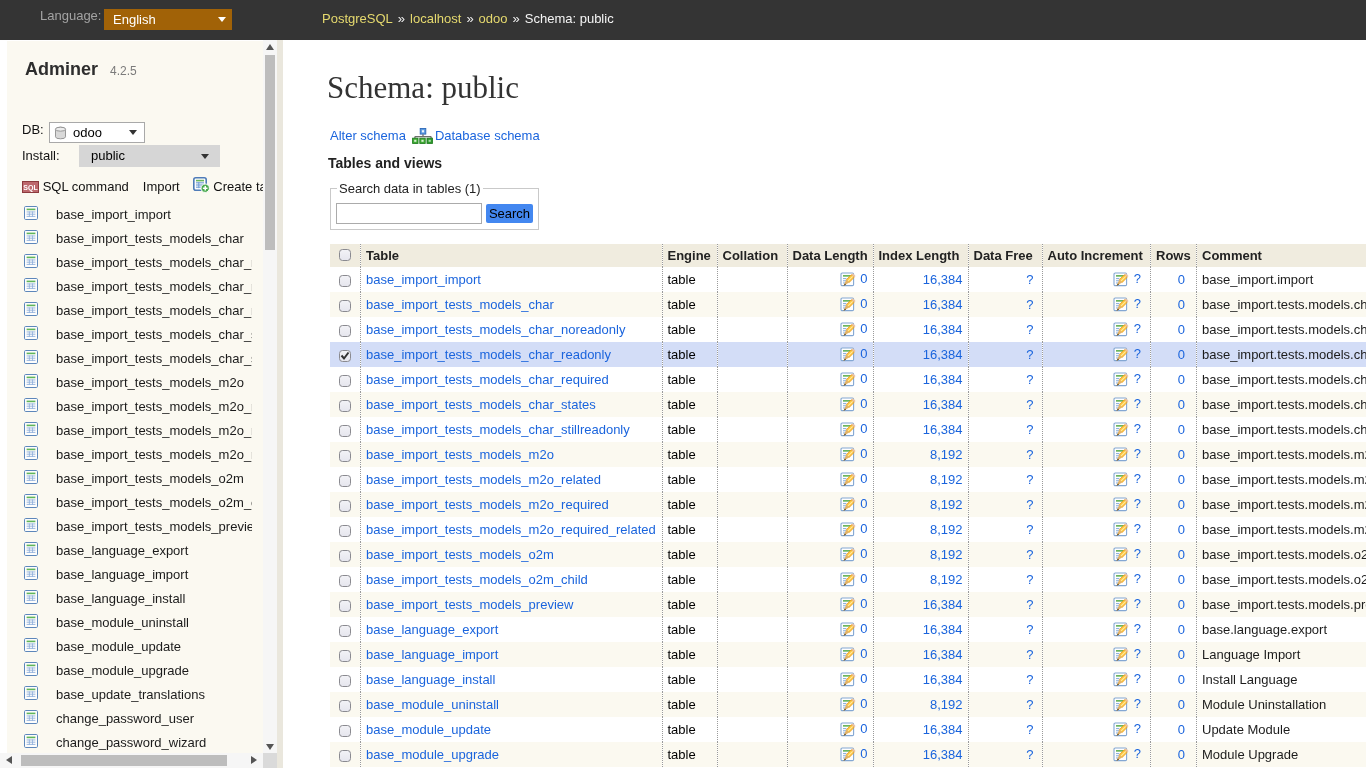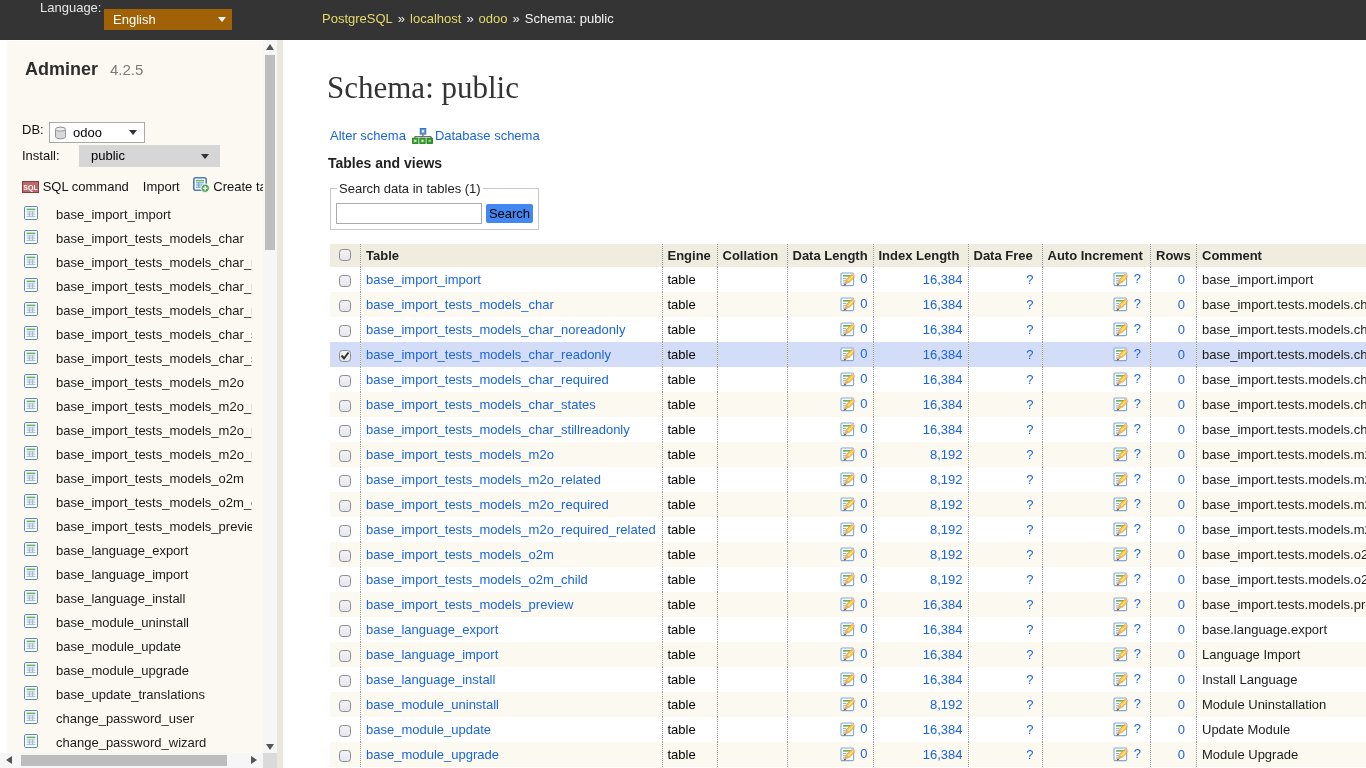--- a/index.html
+++ b/index.html
@@ -1,36 +1,36 @@
 <!DOCTYPE html>
 <html><head><meta charset="utf-8"><title>Schema: public - Adminer</title>
 <style>
 * { margin:0; padding:0; box-sizing:content-box; }
 html,body { width:1366px; height:768px; overflow:hidden; background:#fff;
   font-family:"Liberation Sans",sans-serif; font-size:13px; color:#000; }
 a { color:#1a64dd; text-decoration:none; }
 
 
 #topbar { position:absolute; left:0; top:0; width:1366px; height:40px; background:#343434; }
-#langlbl { position:absolute; left:40px; top:0; color:#e5e5e5; }
+#langlbl { position:absolute; left:40px; top:8px; color:#a3a3a3; }
 #langsel { position:absolute; left:104px; top:9px; width:128px; height:21px; background:#a16207;
   color:#fff; line-height:21px; }
 #langsel span.lbl { padding-left:9px; }
 #langsel .tri { position:absolute; right:6px; top:8px; width:0; height:0;
   border-left:4px solid transparent; border-right:4px solid transparent; border-top:5.5px solid #fff; }
 #crumb { position:absolute; left:322px; top:11px; color:#f5f5f5; white-space:nowrap; }
 #crumb a { color:#e5d96e; }
 #crumb b { font-weight:normal; color:#eee; margin:0 5px; }
 
 
 #sidewhite { position:absolute; left:0; top:40px; width:283px; height:728px; background:#fff; }
 #sidebg { position:absolute; left:7px; top:41px; width:256px; height:727px; background:#fbf9f1; }
 #sidebar { position:absolute; left:0; top:40px; width:263px; height:713px; overflow:hidden; }
 #h1 { position:absolute; left:25px; top:19px; font-size:18px; font-weight:bold; color:#2e2e2e; }
-#h1 span { font-weight:normal; color:#7b7b7b; font-size:15px; margin-left:12px; }
+#h1 span { font-weight:normal; color:#7b7b7b; font-size:12px; margin-left:12px; }
 #dbl { position:absolute; left:22px; top:82px; color:#111; }
 #dbsel { position:absolute; left:49px; top:82px; width:94px; height:19px; background:#fff;
   border:1px solid #a9a9a9; line-height:19px; }
 #dbsel svg { position:absolute; left:4px; top:3px; }
 #dbsel i { font-style:normal; position:absolute; left:23px; top:0; }
 #dbsel .tri { position:absolute; right:7px; top:7px; width:0; height:0;
   border-left:4px solid transparent; border-right:4px solid transparent; border-top:5px solid #333; }
 #schl { position:absolute; left:22px; top:108px; color:#111; }
 #schsel { position:absolute; left:79px; top:105px; width:141px; height:22px; background:#d6d6d6;
   line-height:22px; }

